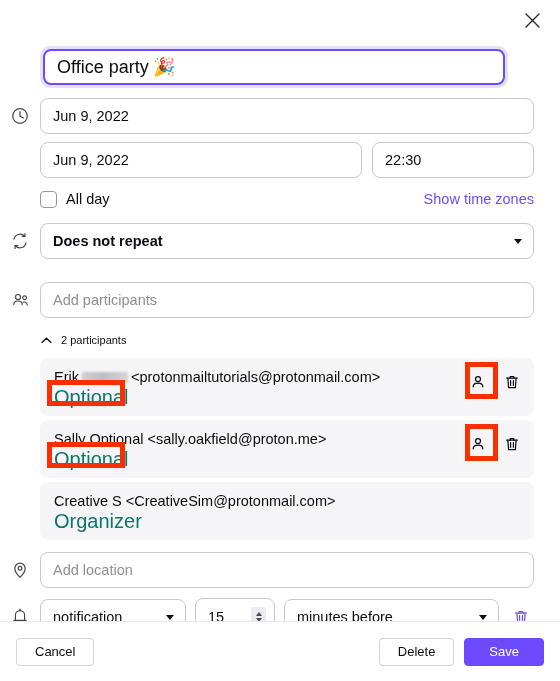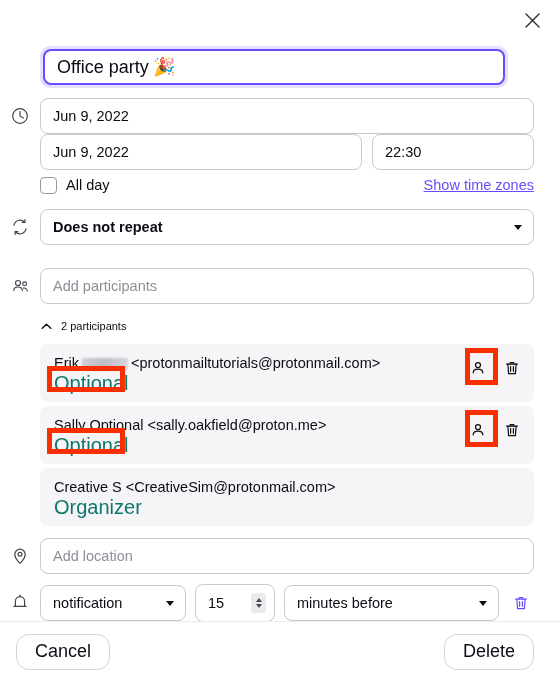--- a/index.html
+++ b/index.html
@@ -76,21 +76,21 @@
   }
   #title-input {
     border: 2px solid #6d4aff;
     height: 36px;
     border-radius: 8px;
     font-size: 18px;
   }
 
   
   #when-row { margin-top: 10px; }
-  .dt-line { display: flex; gap: 10px; }
+  .dt-line { display: flex; gap: 10px; margin-bottom: 8px; }
   .dt-date { flex: 1; }
   .dt-time { width: 162px; min-width: 162px; }
 
   #allday-line {
     display: flex;
     align-items: center;
     justify-content: space-between;
     height: 26px;
     margin-top: 2px;
   }
@@ -99,21 +99,20 @@
     width: 17px; height: 17px;
     border: 1px solid #9a99a2;
     border-radius: 4px;
     background: #fff;
     cursor: pointer;
   }
   #allday-label { font-size: 14.5px; color: #0c0c14; }
   #tz-link {
     font-size: 14.5px;
     color: #6d4aff;
-    text-decoration: underline;
     cursor: pointer;
   }
 
   
   .sel {
     position: relative;
     width: 100%;
     height: 36px;
     border: 1px solid #c9c8cd;
     border-radius: 8px;
@@ -230,24 +229,24 @@
     position: absolute;
     left: 0; right: 0; bottom: 0;
     height: 60px;
     background: #ffffff;
     border-top: 1px solid #ebeaee;
     display: flex;
     align-items: center;
     padding: 0 16px;
   }
   .btn {
-    height: 36px;
-    border-radius: 13px;
+    height: 28px;
+    border-radius: 4px;
     font-family: "Liberation Sans", sans-serif;
-    font-size: 18px;
+    font-size: 13px;
     cursor: pointer;
     padding: 0 18px;
     background: #fff;
     border: 1px solid #d5d4d9;
     color: #0c0c14;
   }
   #footer-spacer { flex: 1; }
   #btn-delete { margin-right: 10px; }
   #btn-save {
     background: #6d4aff;
@@ -468,13 +467,14 @@
       </div>
     </div>
   </div>
 
 </div>
 
 <div id="footer">
   <button class="btn" id="btn-cancel">Cancel</button>
   <div id="footer-spacer"></div>
   <button class="btn" id="btn-delete">Delete</button>
+  <button class="btn" id="btn-save">Save</button>
 </div>
 
 </body></html>

